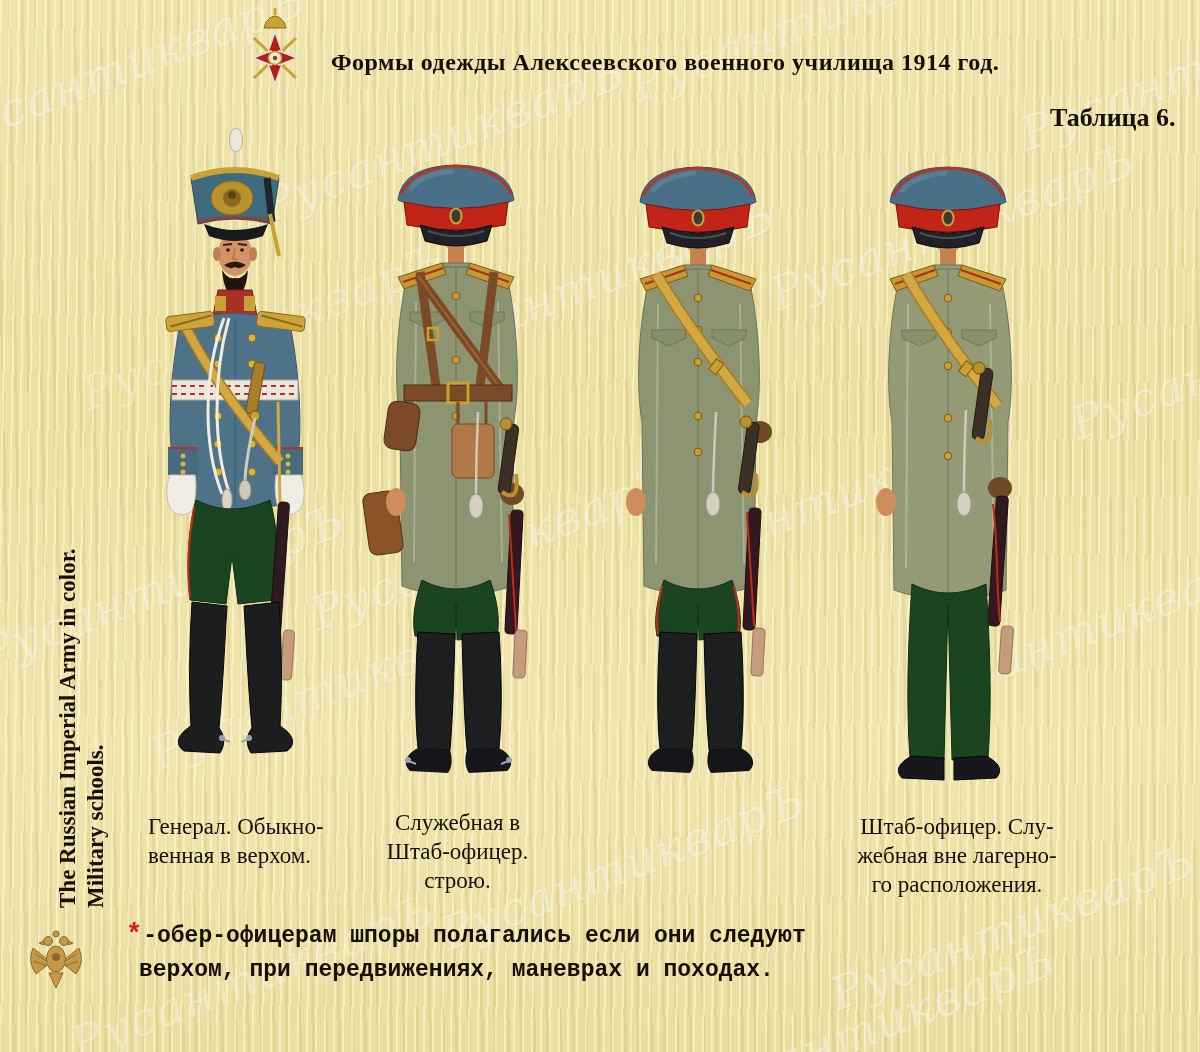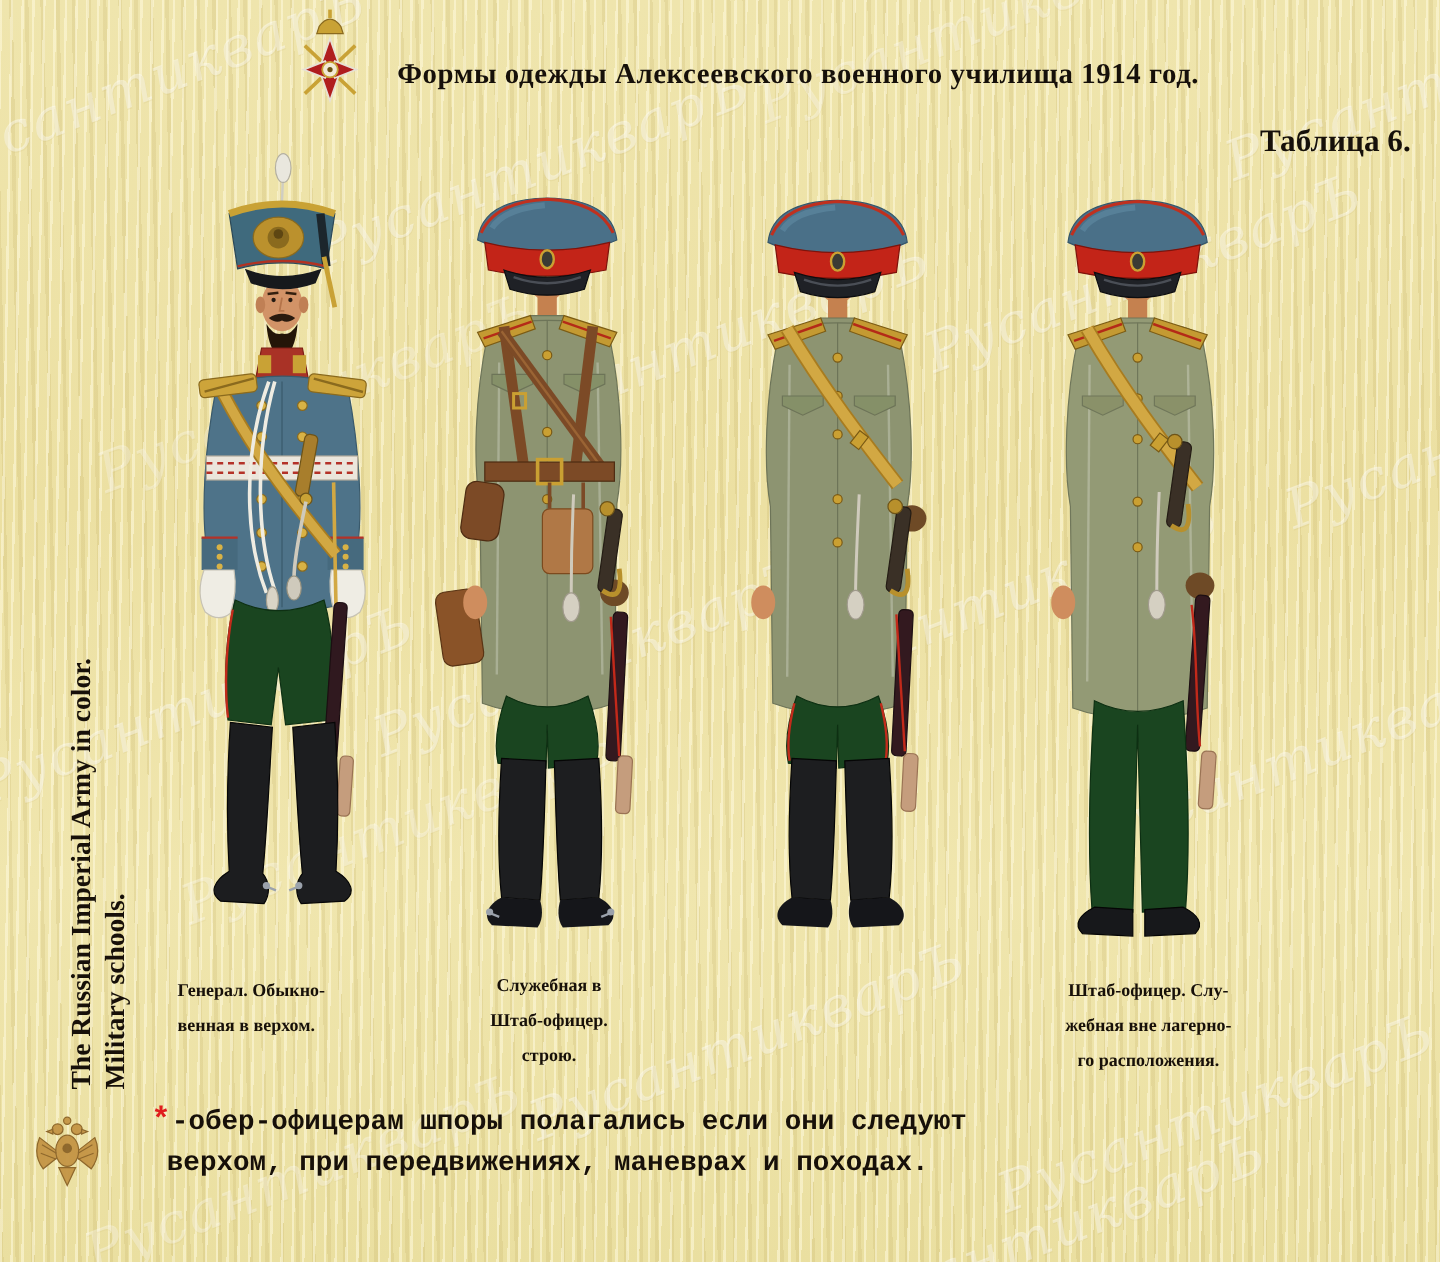--- a/index.html
+++ b/index.html
@@ -22,21 +22,21 @@
   .title{
     position:absolute;left:316px;top:34px;margin:15px;
     font-size:24px;font-weight:700;color:#16100a;letter-spacing:0.5px;text-align:right;
   }
   .table-label{
     position:absolute;left:1050px;top:70px;
     font-size:26px;font-weight:700;color:#16100a;margin-top:33px;
   }
   .badge{position:absolute;left:247px;top:6px;}
   .uniform-figure{position:absolute;margin:0;padding:0;}
-  .caption{position:absolute;font-size:15px;line-height:29px;font-weight:700;color:#171009;}
+  .caption{position:absolute;font-size:23px;line-height:29px;font-weight:400;color:#171009;}
   .caption span{display:block;}
   .cap1{left:148px;top:812px;width:220px;text-align:left;}
   .cap2{left:370px;top:808px;width:175px;text-align:center;}
   .cap3{left:596px;top:812px;width:165px;text-align:center;}
   .cap4{left:843px;top:812px;width:228px;text-align:center;}
   .side-label{
     position:absolute;left:54px;top:908px;width:392px;
     transform:rotate(-90deg);transform-origin:0 0;
     font-size:23px;line-height:28px;font-weight:700;color:#171009;
     font-family:"Liberation Serif",serif;

